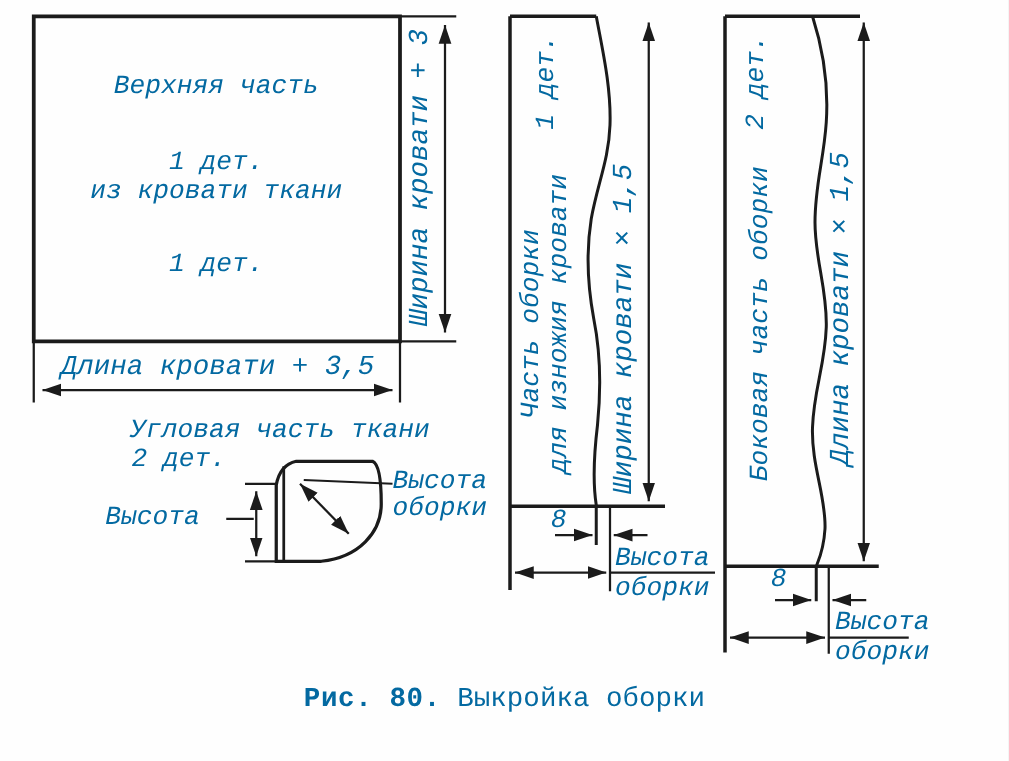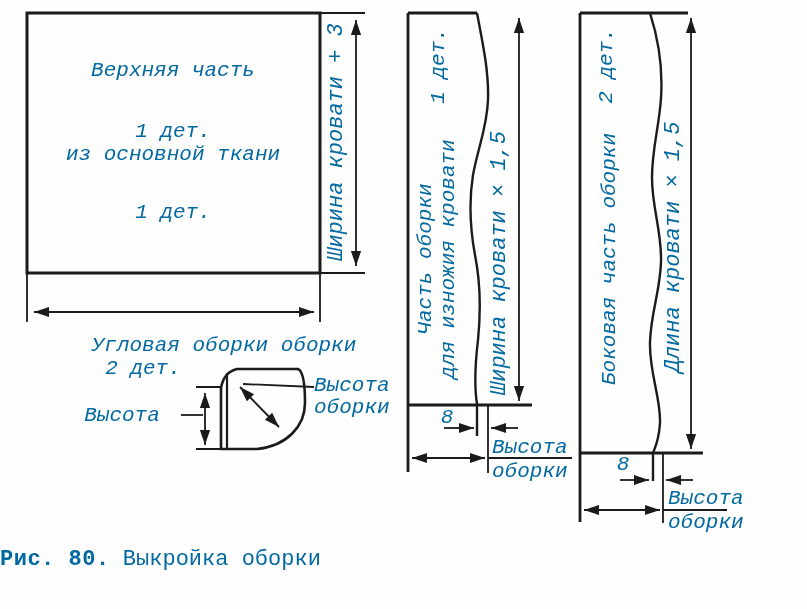--- a/index.html
+++ b/index.html
@@ -10,21 +10,21 @@
   }
   .stage svg{position:absolute;left:0;top:0;}
   .lbl{
     position:absolute;white-space:nowrap;font-style:italic;font-size:21px;
     transform:translate(-50%,-50%);line-height:23px;text-align:center;
   }
   .lbl.rot{transform:translate(-50%,-50%) rotate(-90deg);}
   .lbl.dim{font-size:22px;}
   .lbl.block-left{transform:none;text-align:left;}
   .caption{
-    position:absolute;left:0;right:0;top:547px;text-align:left;
+    position:absolute;left:0;right:0;top:547px;text-align:center;
     font-style:normal;font-size:22px;
   }
   .caption .fig{font-weight:bold;letter-spacing:0.5px;}
 </style>
 </head>
 <body>
 
 <div class="stage">
 
   <svg width="807" height="609" viewBox="0 0 807 609">
@@ -84,25 +84,26 @@
       <line x1="691" y1="18" x2="691" y2="449" marker-start="url(#ah)" marker-end="url(#ah)"></line>
       <line x1="620" y1="480" x2="649" y2="480" marker-end="url(#ah)"></line>
       <line x1="693" y1="480" x2="666" y2="480" marker-end="url(#ah)"></line>
       <line x1="584" y1="510" x2="660" y2="510" marker-start="url(#ah)" marker-end="url(#ah)"></line>
       <line x1="663" y1="510" x2="727" y2="510"></line>
     </g>
   </svg>
 
   <div class="lbl" style="left:173px;top:70px">Верхняя часть</div>
   <div class="lbl" style="left:173px;top:131px">1 дет.</div>
-  <div class="lbl" style="left:173px;top:154px">из основной ткани</div>
+  <div class="lbl" style="left:173px;top:154px">из кровати ткани</div>
   <div class="lbl" style="left:173px;top:212px">1 дет.</div>
+  <div class="lbl dim" style="left:174px;top:294px">Длина кровати + 3,5</div>
   <div class="lbl dim rot" style="left:336px;top:142px">Ширина кровати + 3</div>
 
-  <div class="lbl" style="left:224px;top:345px">Угловая оборки оборки</div>
+  <div class="lbl" style="left:224px;top:345px">Угловая часть ткани</div>
   <div class="lbl" style="left:143px;top:368px">2 дет.</div>
   <div class="lbl" style="left:122px;top:415px">
     <div>Высота</div>
   </div>
   <div class="lbl block-left" style="left:314px;top:375px;line-height:22px">
     <div>Высота</div>
     <div>оборки</div>
   </div>
 
   <div class="lbl rot" style="left:438px;top:66px">1 дет.</div>

